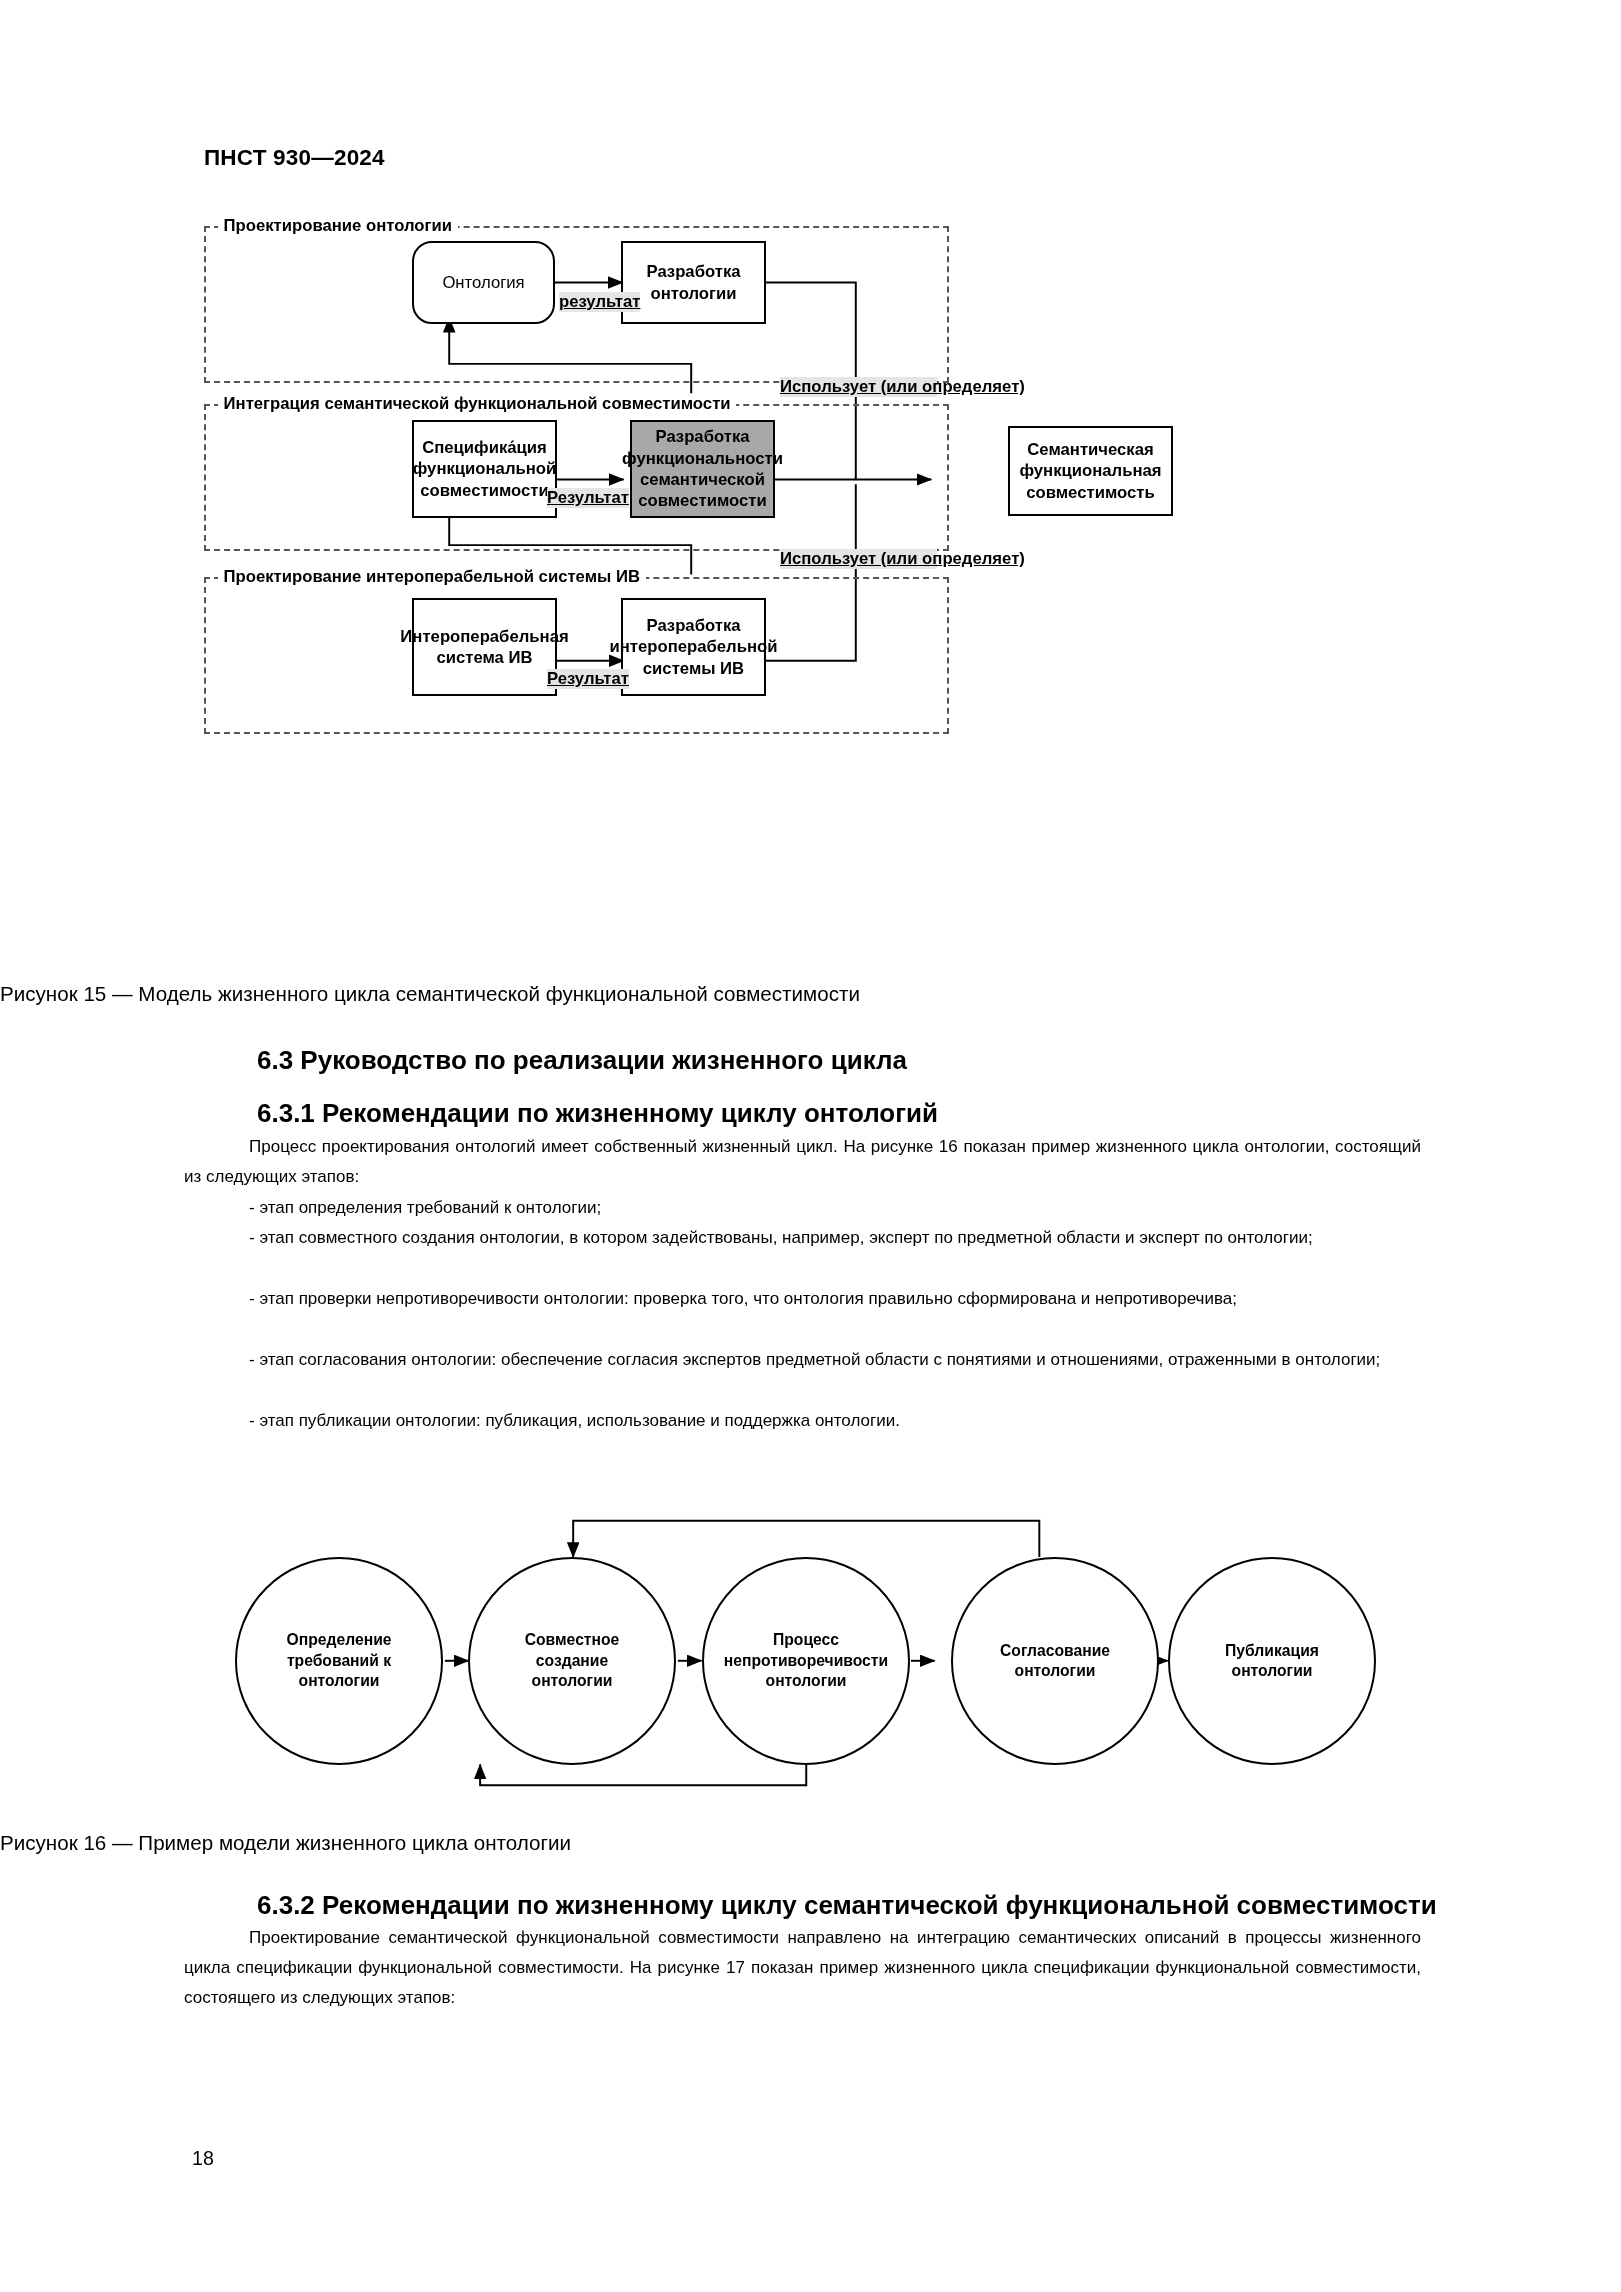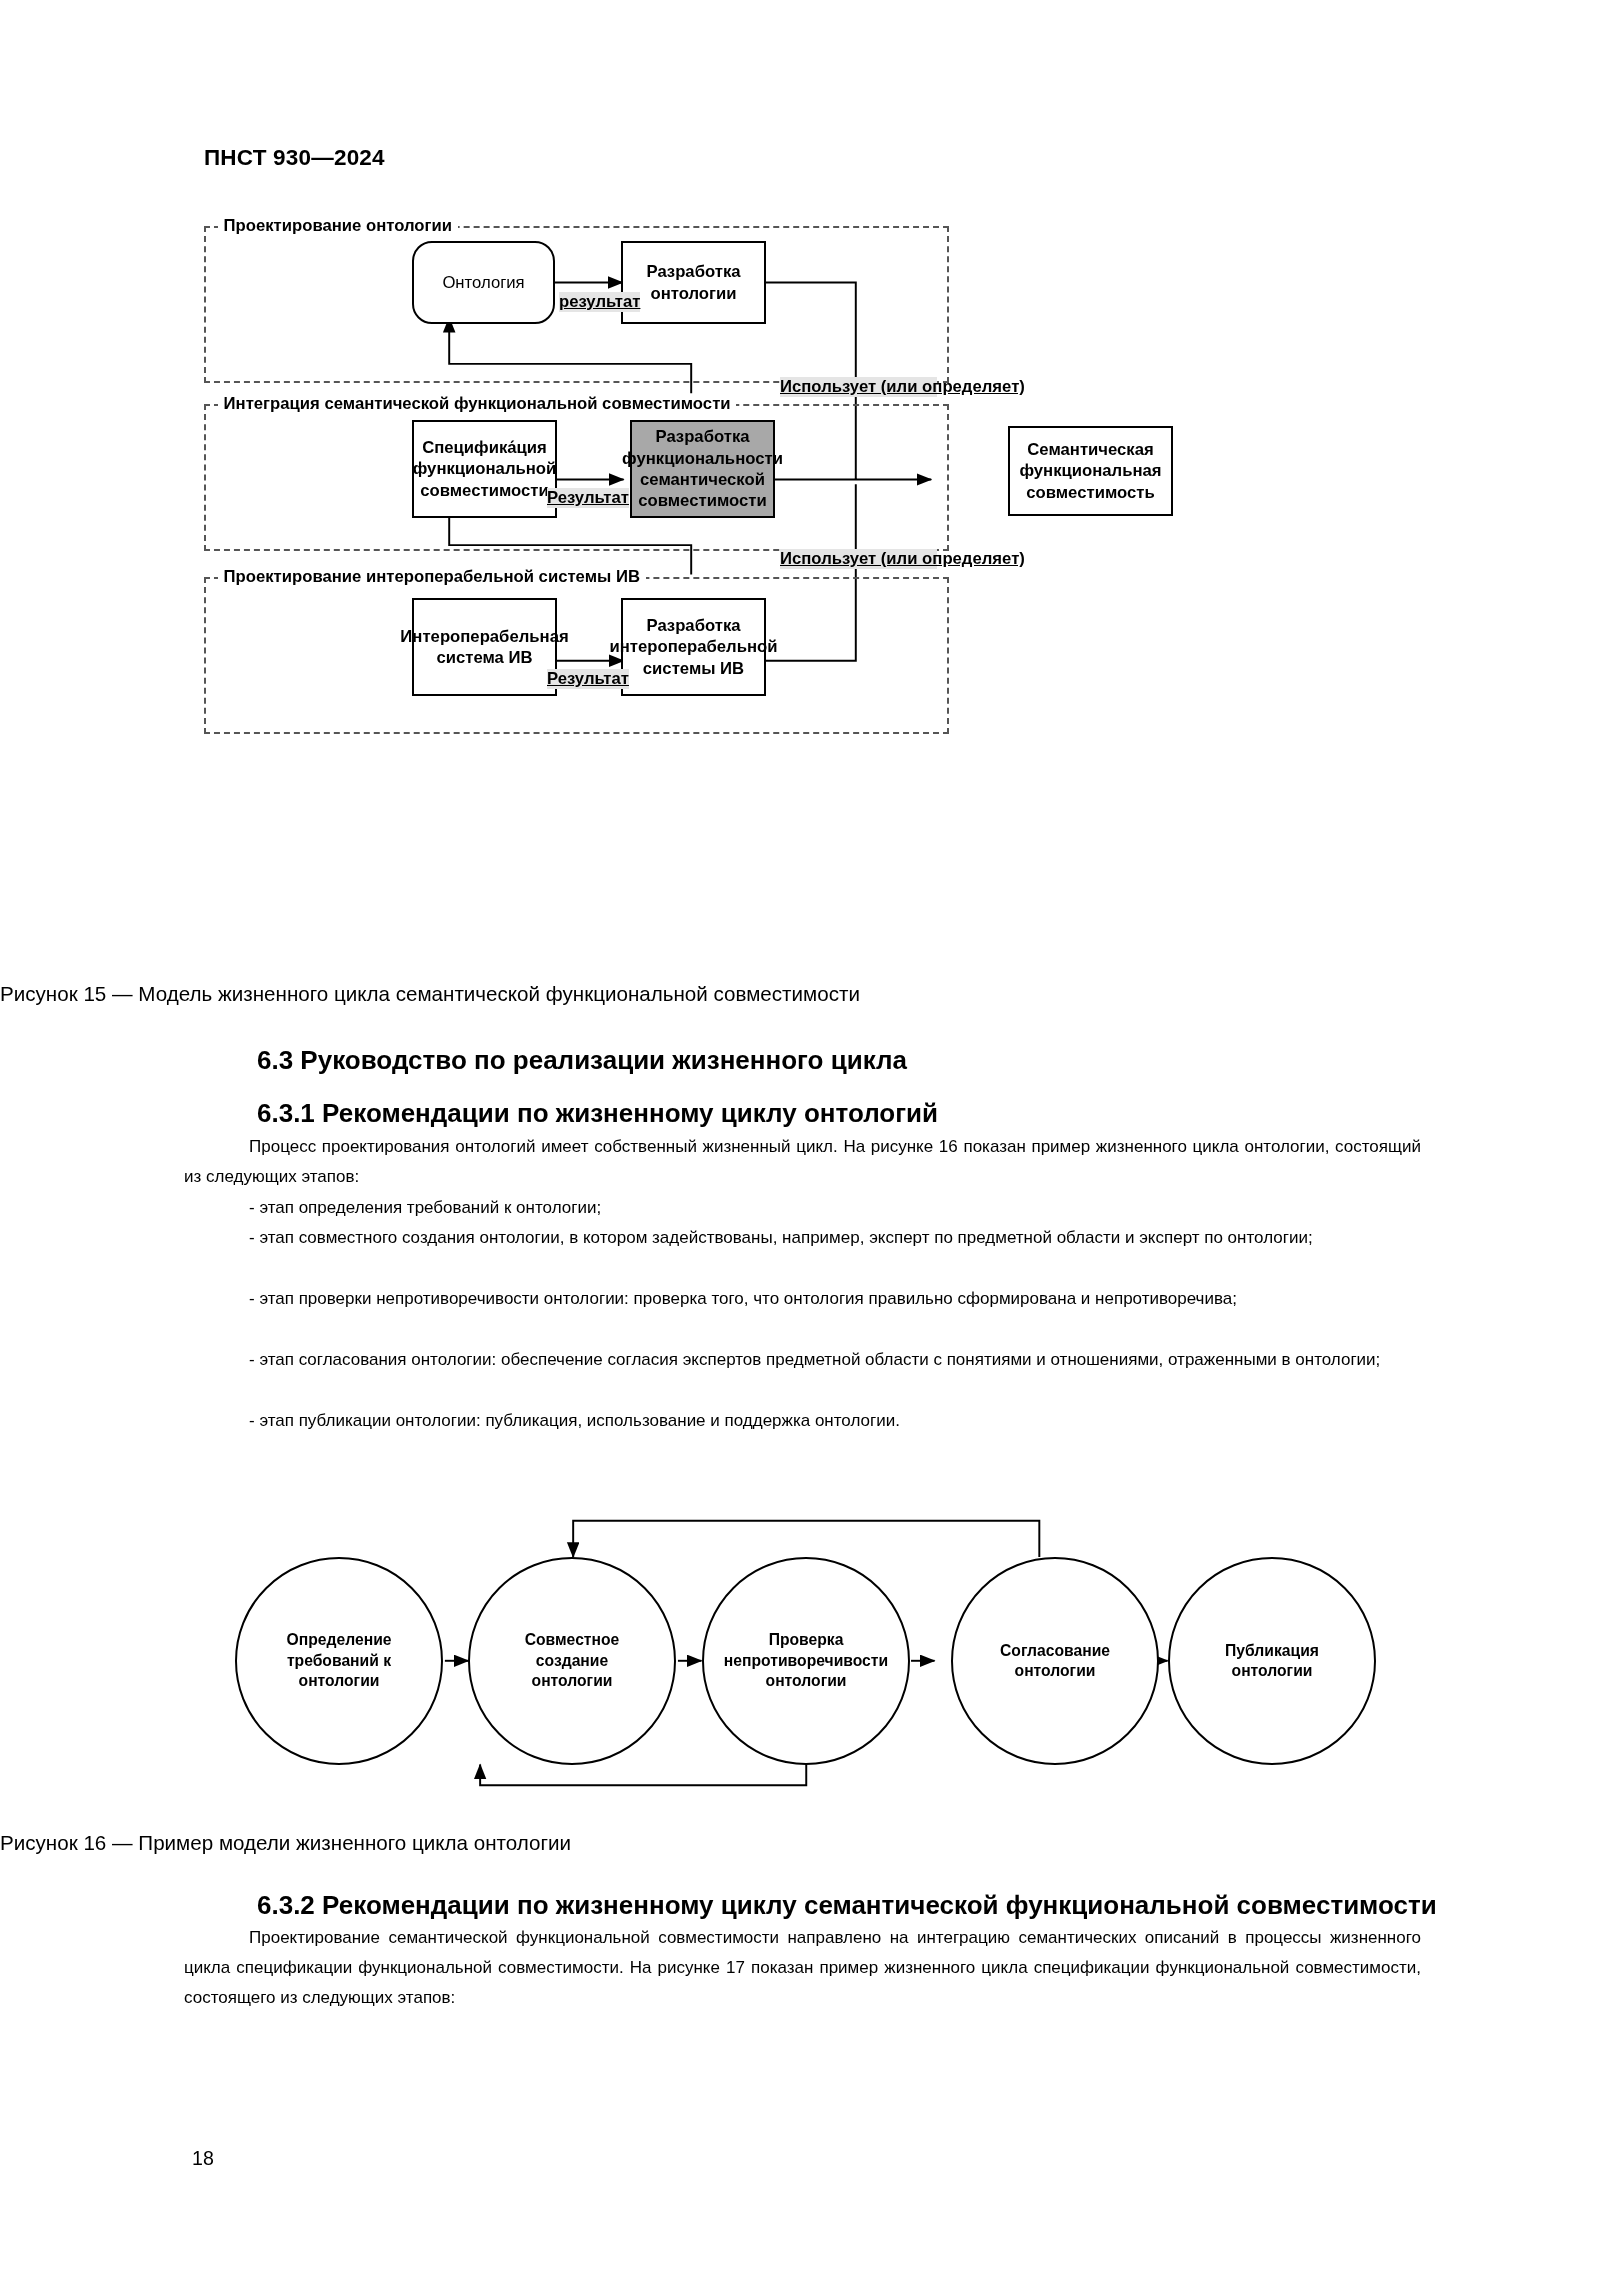--- a/index.html
+++ b/index.html
@@ -164,21 +164,21 @@
       <line x1="690" y1="155" x2="714" y2="155" stroke="#000" stroke-width="2" marker-end="url(#ah2)"></line>
       <line x1="928" y1="155" x2="952" y2="155" stroke="#000" stroke-width="2" marker-end="url(#ah2)"></line>
 
       <path d="M821,49 L821,12 L345,12 L345,49" stroke="#000" stroke-width="2" fill="none" marker-end="url(#ah2)"></path>
 
       <path d="M583,261 L583,282 L250,282 L250,261" stroke="#000" stroke-width="2" fill="none" marker-end="url(#ah2)"></path>
     </svg>
 
     <div class="circle" style="left:0;    top:48px; width:208px; height:208px; padding:0 25.5px;">Определение требований к онтологии</div>
     <div class="circle" style="left:233px;top:48px; width:208px; height:208px; padding:0 25.5px;">Совместное создание онтологии</div>
-    <div class="circle" style="left:467px;top:48px; width:208px; height:208px; padding:0 25.5px;">Проверка непротиворечивости онтологии</div>
+    <div class="circle" style="left:467px;top:48px; width:208px; height:208px; padding:0 25.5px;">Процесс непротиворечивости онтологии</div>
     <div class="circle" style="left:716px;top:48px; width:208px; height:208px; padding:0 25.5px;">Согласование онтологии</div>
     <div class="circle" style="left:933px;top:48px; width:208px; height:208px; padding:0 25.5px;">Публикация онтологии</div>
   </div>
 
   <div class="caption" style="top:1831px; left:0;">Рисунок 16 — Пример модели жизненного цикла онтологии</div>
 
   <div class="sect-head" style="top:1890px;">6.3.2 Рекомендации по жизненному циклу семантической функциональной совместимости</div>
   <div class="para" style="top:1923px;">
     <span class="indent">Проектирование семантической функциональной совместимости направлено на интеграцию семантических описаний в процессы жизненного цикла спецификации функциональной совместимости. На рисунке 17 показан пример жизненного цикла спецификации функциональной совместимости, состоящего из следующих этапов:</span>
   </div>

